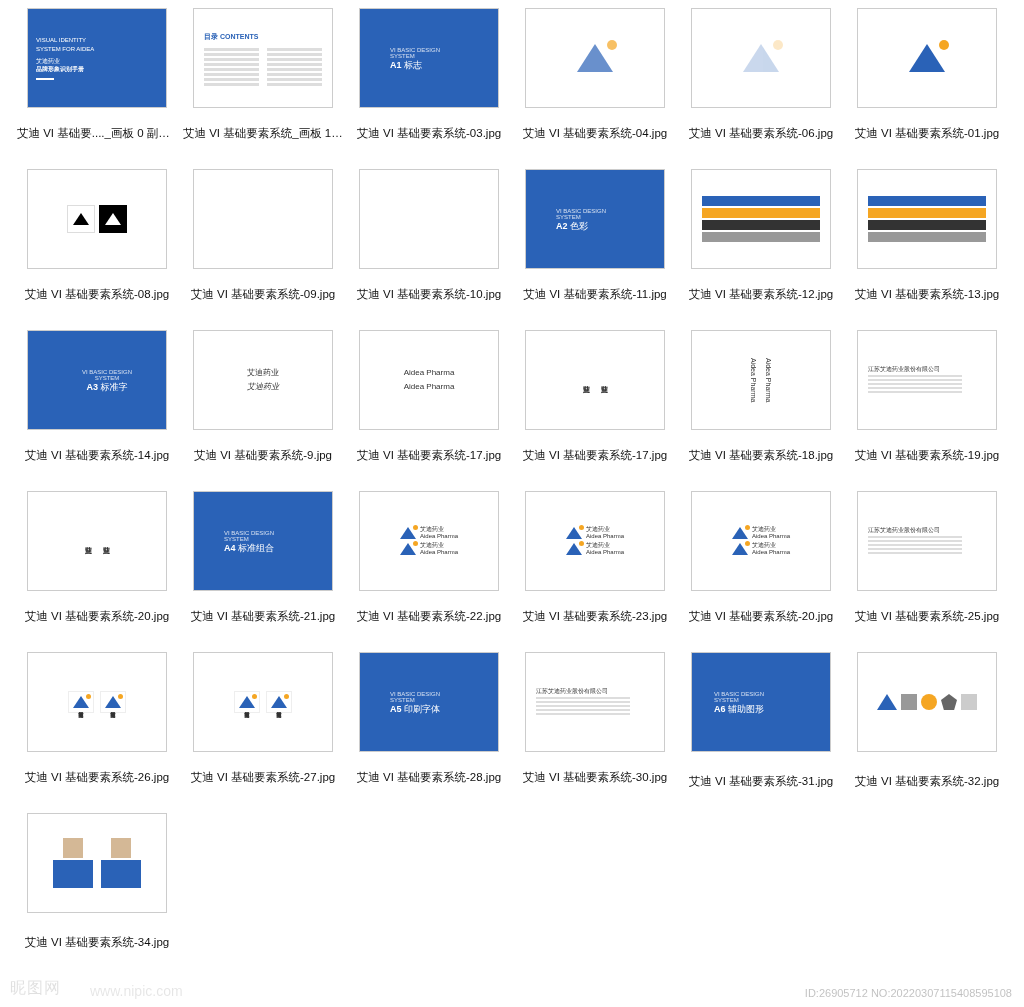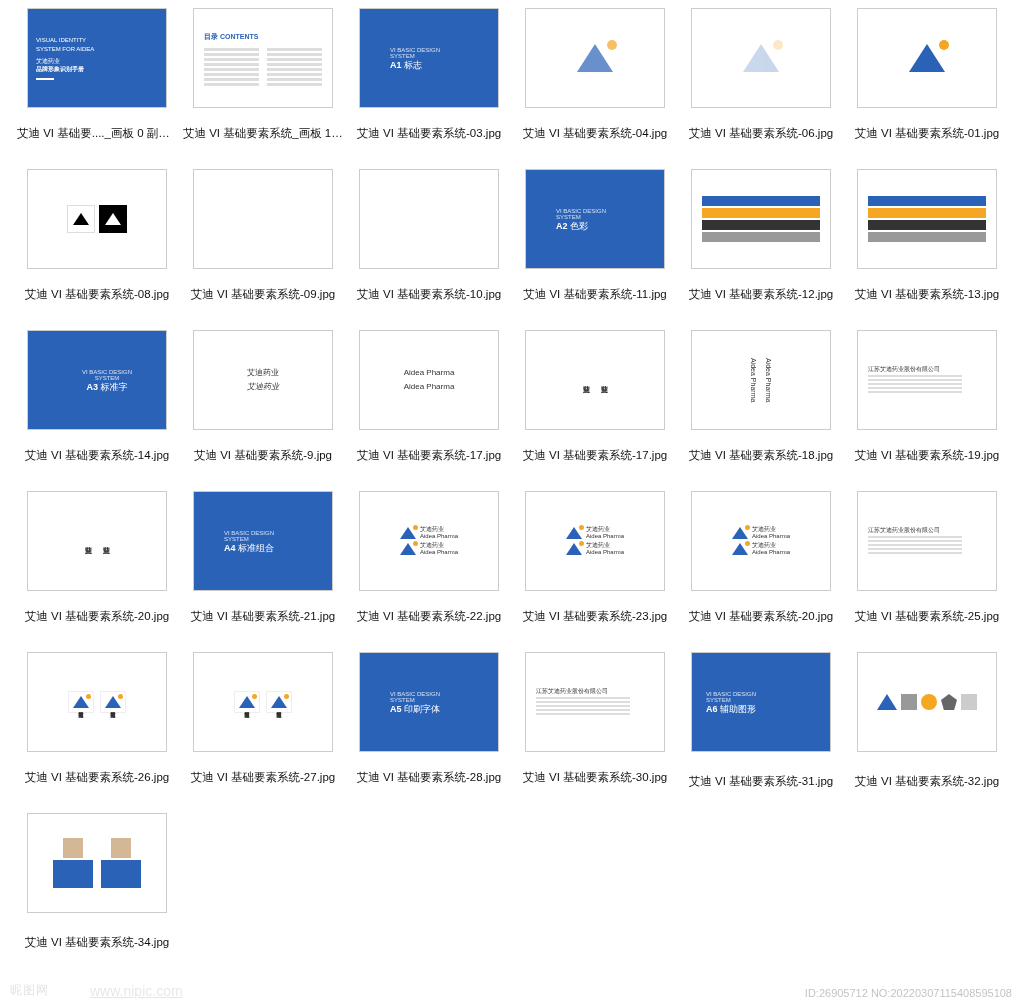--- a/index.html
+++ b/index.html
@@ -80,24 +80,24 @@
   .shape.tri{width:0;height:0;border-left:10px solid transparent;border-right:10px solid transparent;border-bottom:16px solid #2a62b7;}
   .shape.sq{background:#999;}
   .shape.circ{border-radius:50%;background:#f5a623;}
   .shape.pent{background:#666;clip-path:polygon(50% 0,100% 38%,82% 100%,18% 100%,0 38%);}
   .person{width:40px;height:50px;background:linear-gradient(#d4b896,#d4b896) top/20px 20px no-repeat,linear-gradient(#2a62b7,#2a62b7) bottom/40px 28px no-repeat;border-radius:10px 10px 0 0;margin:4px;}
   .grid-small{display:grid;grid-template-columns:repeat(3,1fr);gap:2px;padding:6px;}
   .gs{height:14px;background:#ddd;}
   
   .watermark {
     position:absolute; left:10px; bottom:8px;
-    font-size:12px; font-weight:normal; color:rgba(0,0,0,0.12);
+    font-size:16px; font-weight:normal; color:rgba(0,0,0,0.12);
     letter-spacing:1px;
   }
-  .wm-url{position:absolute;left:90px;bottom:8px;font-size:14px;color:rgba(0,0,0,0.1);text-decoration:underline;}
+  .wm-url{position:absolute;left:90px;bottom:8px;font-size:14px;color:rgba(0,0,0,0.1);}
   .meta {
     position:absolute; right:12px; bottom:8px;
     font-size:11px; color:rgba(0,0,0,0.25);
   }
   .last-row .thumb{ }
 </style>
 </head>
 <body>
 
 <div class="grid" id="grid">
@@ -441,21 +441,21 @@
           <div style="height:2px;background:#ddd;margin:2px 0;width:80%"></div>
           <div style="height:2px;background:#ddd;margin:2px 0;width:80%"></div>
           <div style="height:2px;background:#ddd;margin:2px 0;width:80%"></div>
           <div style="height:2px;background:#ddd;margin:2px 0;width:80%"></div>
         </div>
       </div>
       <div class="caption">艾迪 VI 基础要素系统-30.jpg</div>
     </div>
     <div class="cell last-row">
       <div class="thumb blue">
-        <div style="text-align:left;padding-left:14px;width:100%">
+        <div style="text-align:left;padding-left:22px;width:100%">
       <div class="section-sub">VI BASIC DESIGN<br>SYSTEM</div>
       <div class="section-label"><b>A6</b> 辅助图形</div>
         </div>
       </div>
       <div class="caption" style="position:relative;top:4px">艾迪 VI 基础要素系统-31.jpg</div>
     </div>
     <div class="cell last-row">
       <div class="thumb">
         <div class="shapes-row">
           <div class="shape tri"></div>

